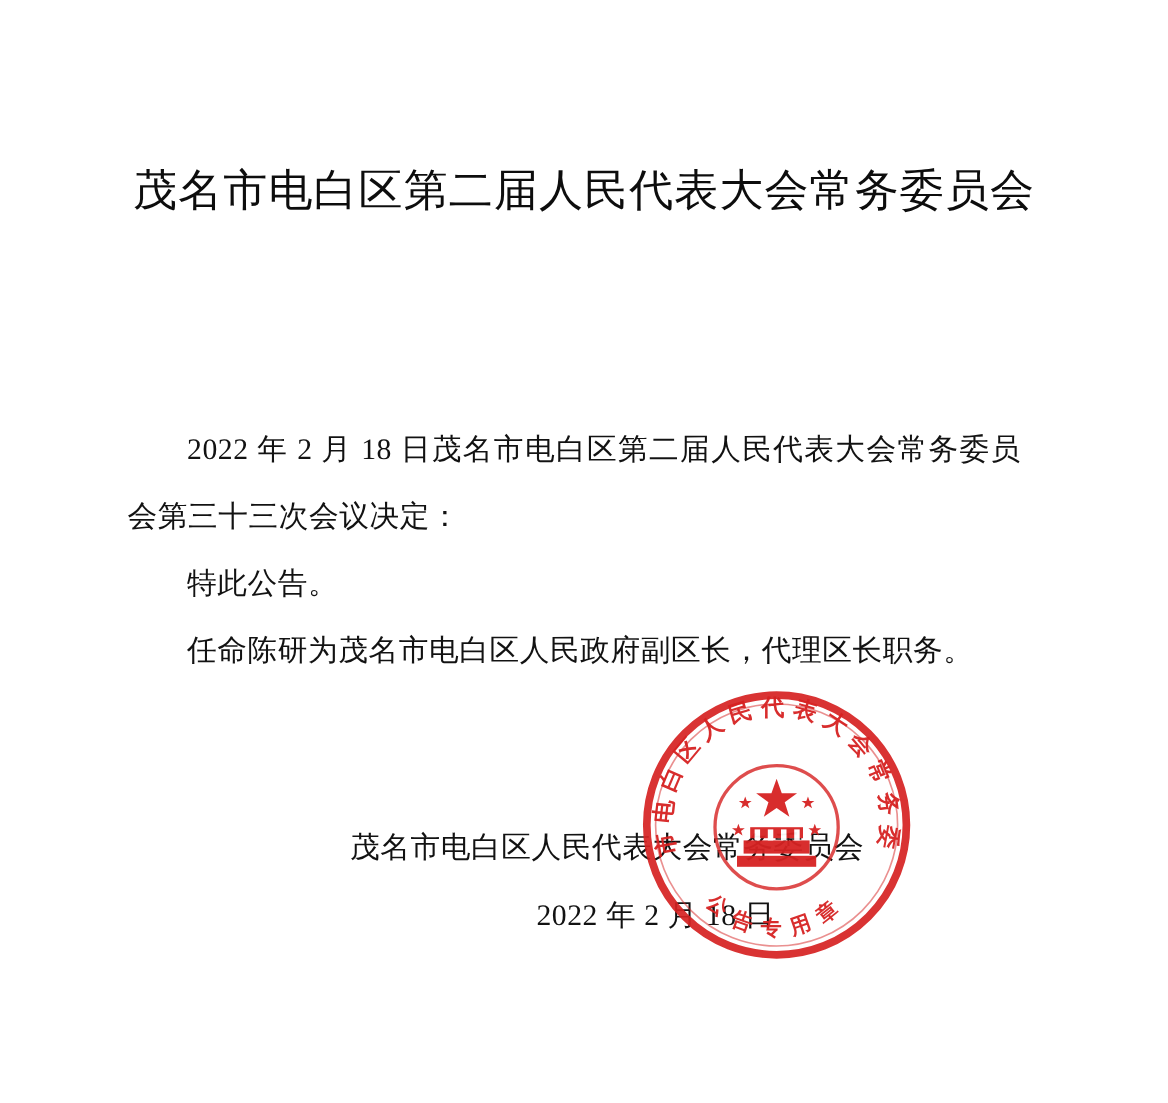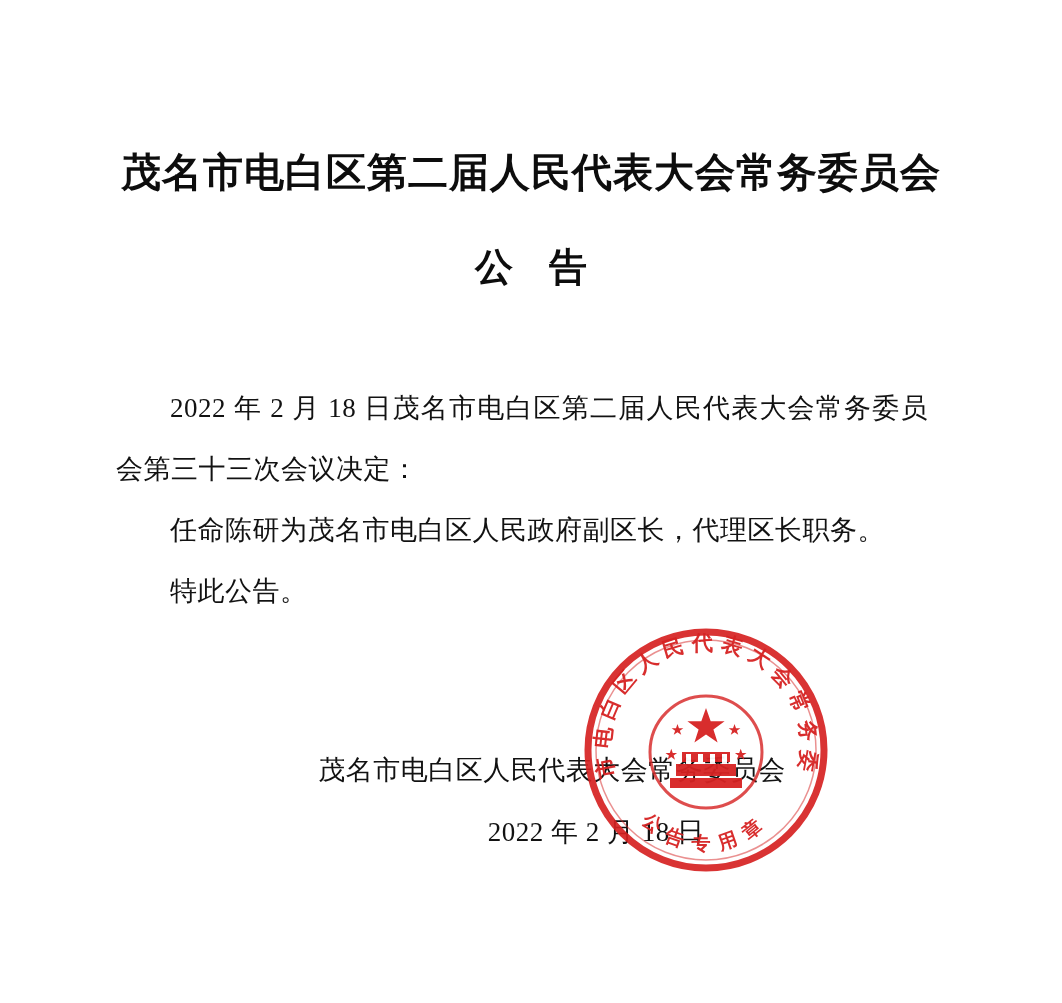--- a/index.html
+++ b/index.html
@@ -24,21 +24,21 @@
     padding: 0;
   }
 
   .doc-title {
     position: absolute;
     top: 148px;
     left: 0;
     width: 1062px;
     text-align: center;
     font-size: 40px;
-    font-weight: bold;
+    font-weight: normal;
     letter-spacing: 1px;
     line-height: 1.25;
     color: #0d0d0d;
     font-family: "Liberation Serif", "DejaVu Serif", serif;
   }
 
   .doc-subtitle {
     position: absolute;
     top: 242px;
     left: 0;
@@ -129,26 +129,25 @@
     fill: #d62222;
   }
 </style>
 </head>
 <body>
 
 <div class="doc">
 
   <div class="doc-title">茂名市电白区第二届人民代表大会常务委员会</div>
 
-  <div class="doc-subtitle">公告</div>
 
   <div class="body-block">
     <div class="para first">2022 年 2 月 18 日茂名市电白区第二届人民代表大会常务委员会第三十三次会议决定：</div>
+    <div class="para indent">特此公告。</div>
     <div class="para indent">任命陈研为茂名市电白区人民政府副区长，代理区长职务。</div>
-    <div class="para indent">特此公告。</div>
   </div>
 
   <div class="sign-block">
     <div class="signer">茂名市电白区人民代表大会常务委员会</div>
     <div class="sign-date">2022 年 2 月 18 日</div>
   </div>
 
   <div class="seal">
     <svg width="260" height="260" viewBox="0 0 260 260" xmlns="http://www.w3.org/2000/svg">
       <defs>

